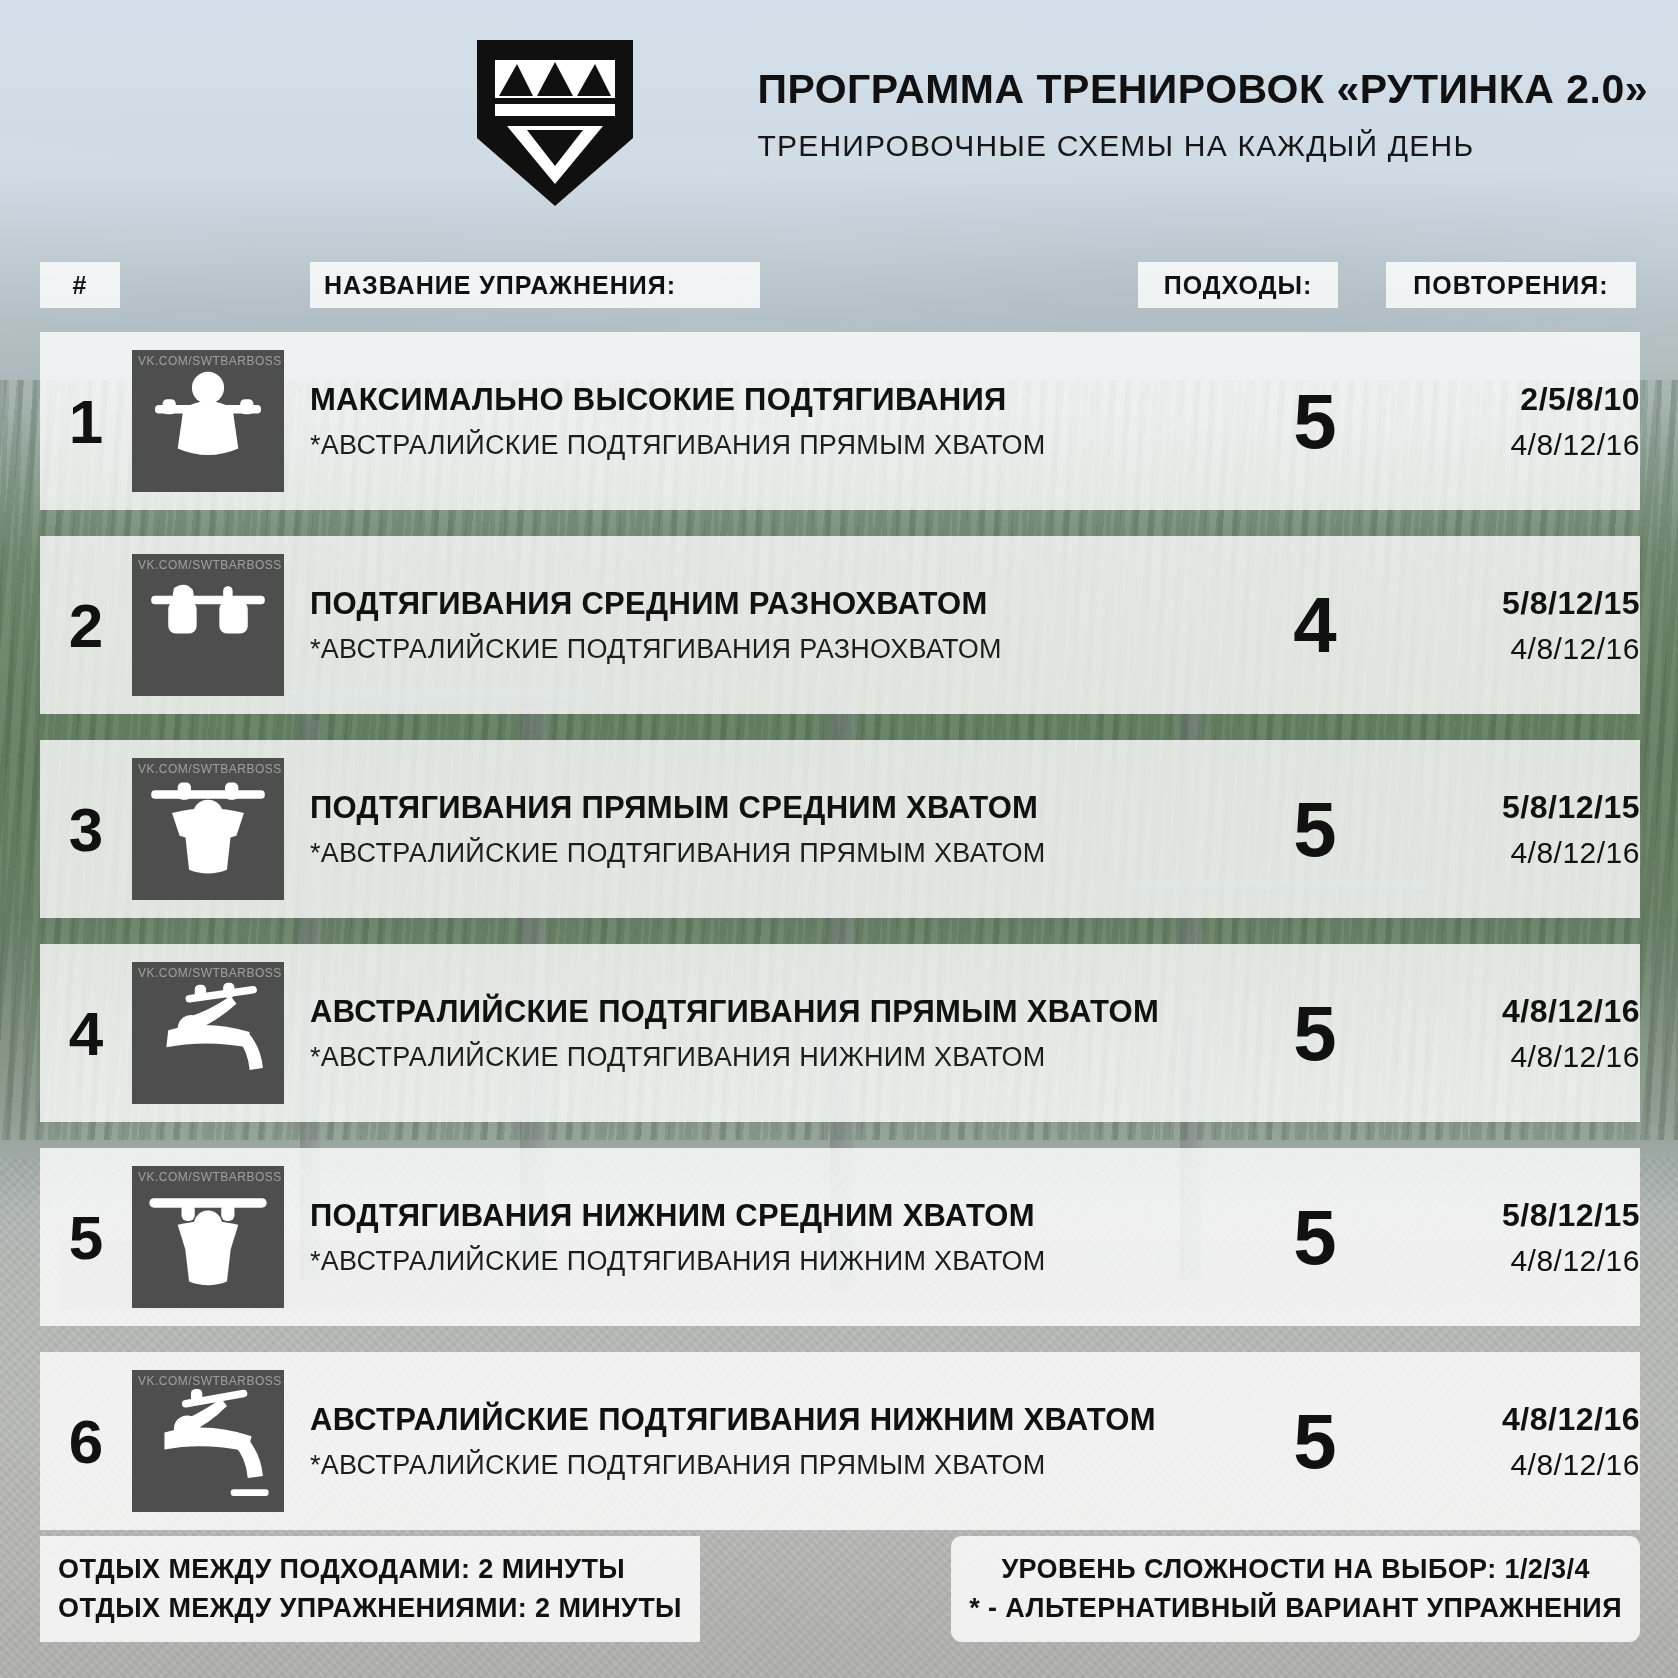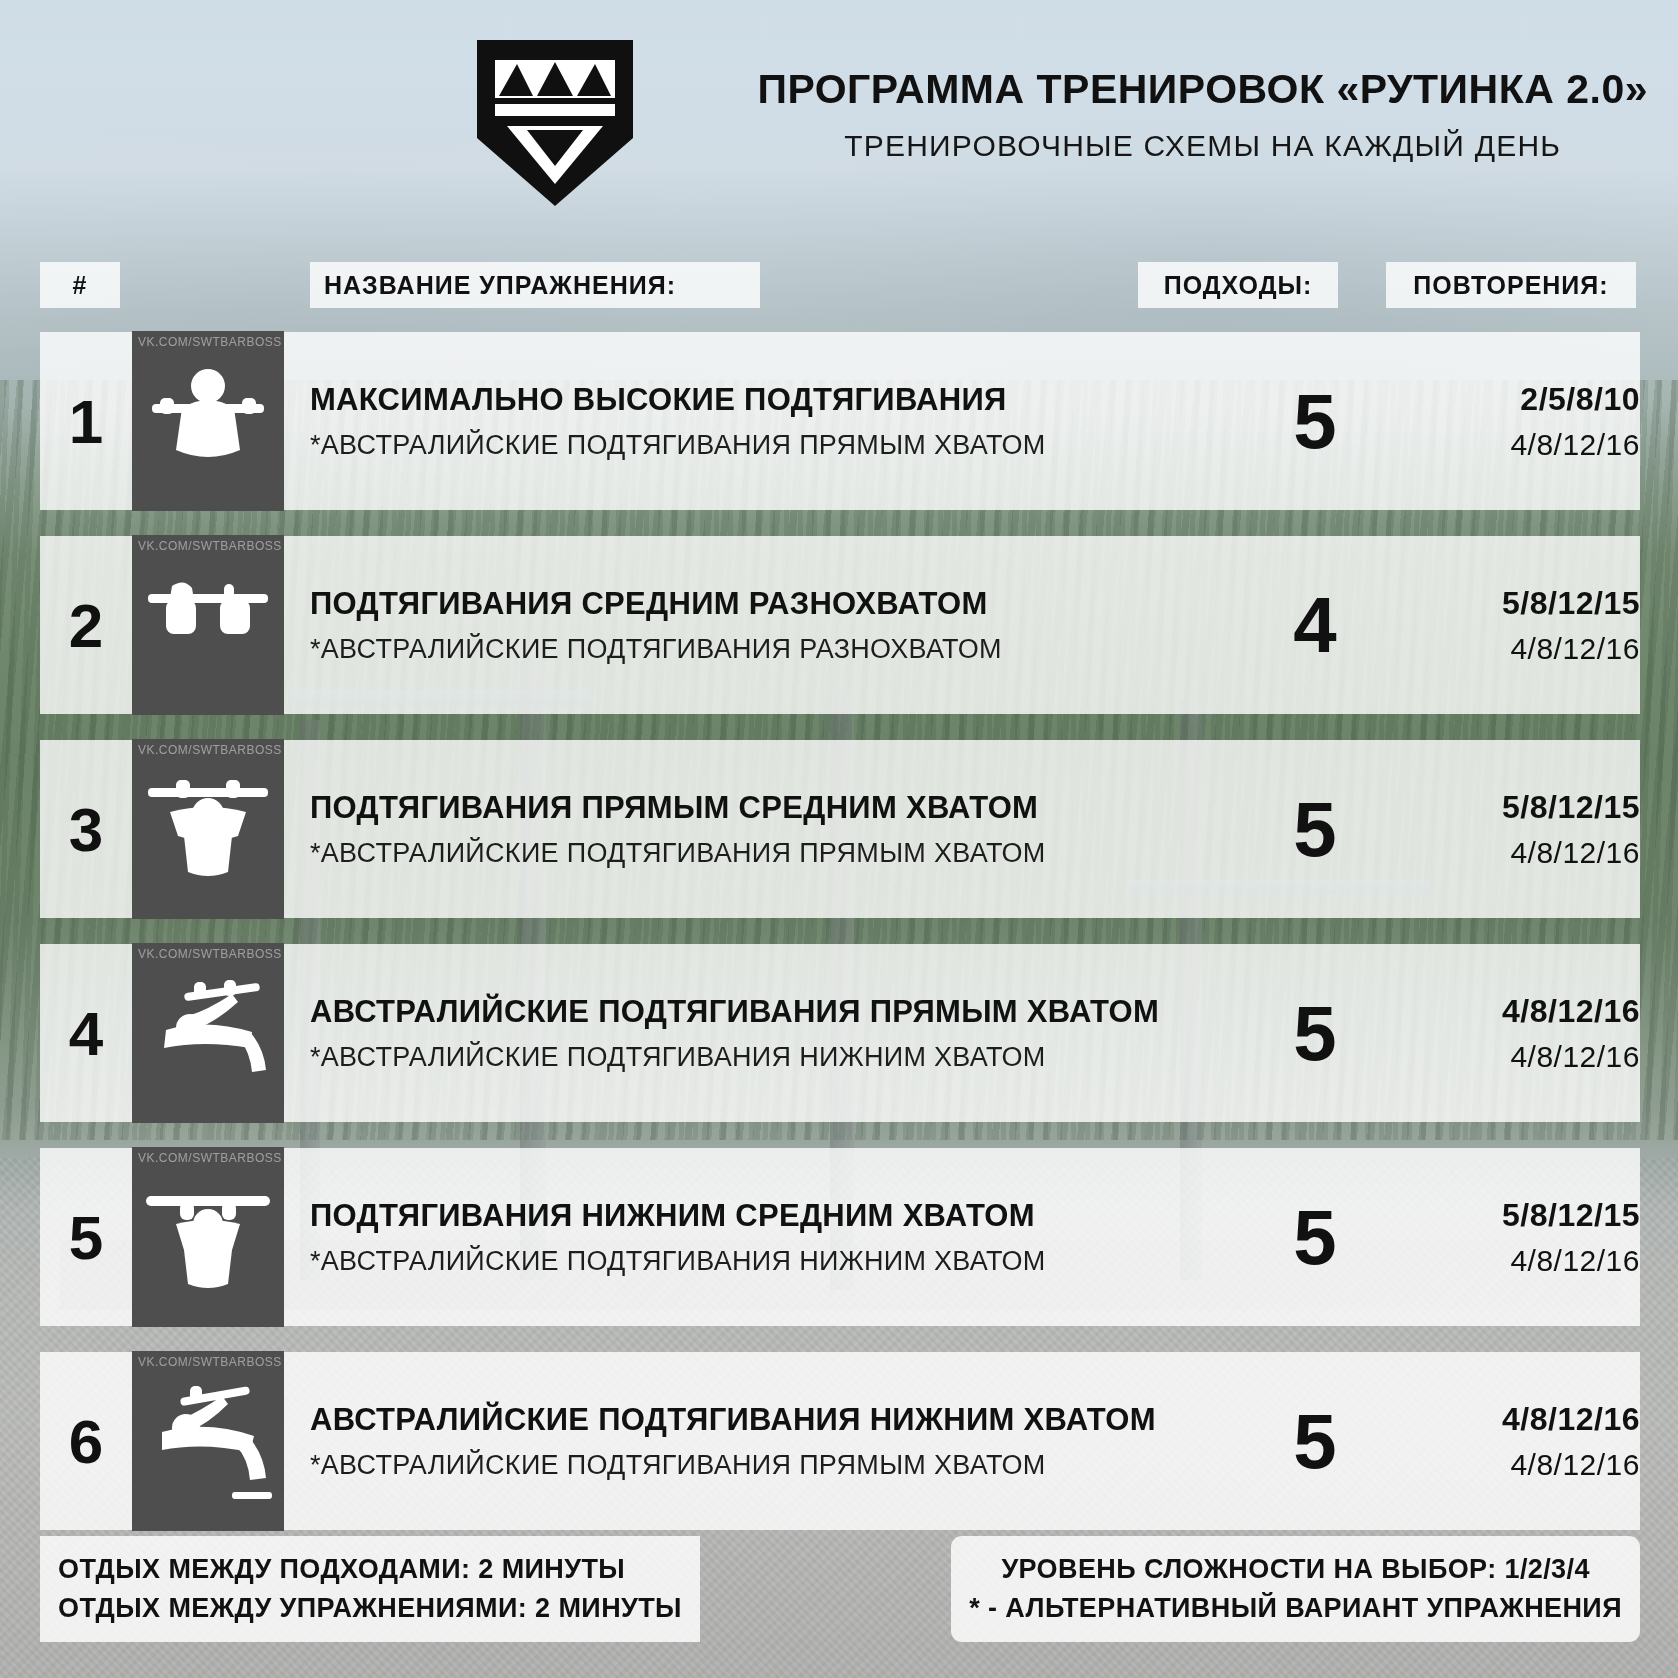--- a/index.html
+++ b/index.html
@@ -116,21 +116,21 @@
 
   .logo {
     position: absolute;
     left: 455px; top: 6px;
     width: 200px; height: 178px;
   }
 
   .title-block {
     position: absolute;
     right: 30px; top: 38px;
-    text-align: center;
+    text-align: left;
     color: #111;
   }
   .main-title {
     font-size: 41px;
     font-weight: bold;
     letter-spacing: .5px;
     white-space: nowrap;
   }
   .sub-title {
     margin-top: 16px;
@@ -178,21 +178,21 @@
   }
   .row-index {
     width: 92px;
     text-align: center;
     font-size: 62px;
     font-weight: bold;
     color: #111;
     flex: none;
   }
   .icon-box {
-    width: 152px; height: 180px;
+    width: 152px; height: 142px;
     flex: none;
     background: #4e4e4e;
     position: relative;
     overflow: hidden;
   }
   .icon-box .wm {
     position: absolute;
     top: 4px; left: 6px;
     font-size: 12px;
     color: rgba(255,255,255,.45);

